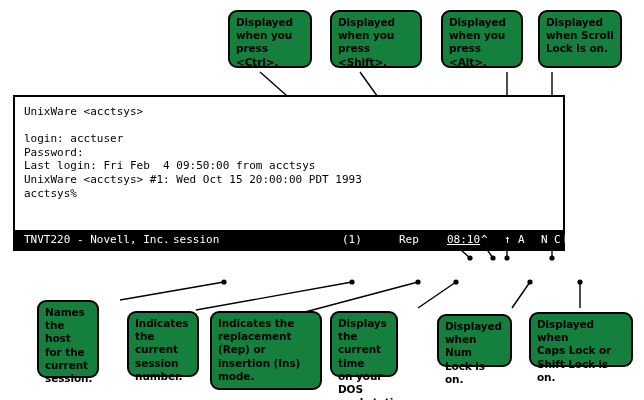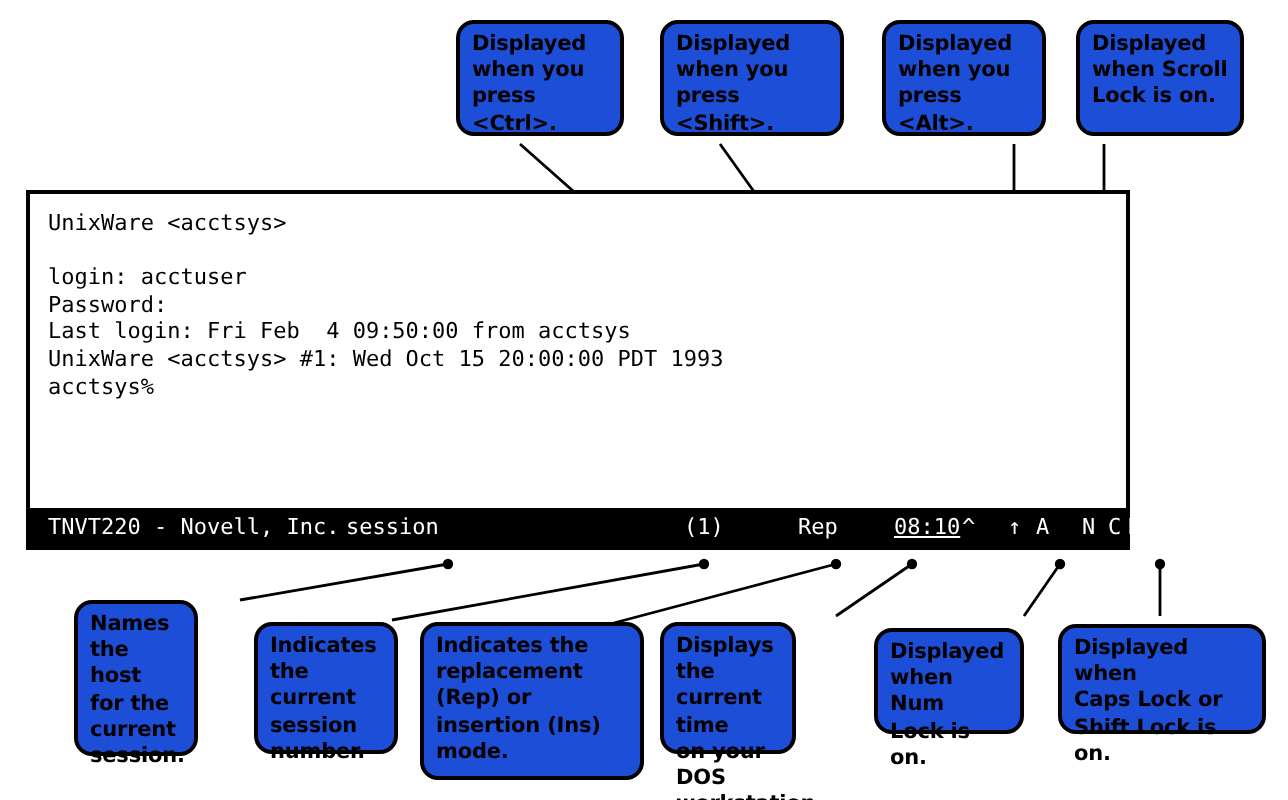--- a/index.html
+++ b/index.html
@@ -10,38 +10,38 @@
   }
   #stage{position:absolute;left:0;top:0;width:644px;height:400px;}
 
   
   #leaders{position:absolute;left:0;top:0;width:644px;height:400px;pointer-events:none;}
 
   
   .callout{
     position:absolute;
     box-sizing:border-box;
-    background:#1d4ed8;
+    background:#15803d;
     border:2.5px solid #000000;
     border-radius:9px;
     color:#000000;
     font-family:"DejaVu Sans", sans-serif;
     font-weight:bold;
     font-size:10.5px;
     line-height:13.2px;
     padding:4px 5px 3px 6px;
     letter-spacing:-0.1px;
     white-space:pre-line;
   }
 
   
   #terminal{
     position:absolute;
     left:13px;top:95px;
-    width:552px;height:180px;
+    width:552px;height:156px;
     box-sizing:border-box;
     border:2px solid #000000;
     background:#ffffff;
   }
   #term-screen{
     position:absolute;left:0;top:0;right:0;
     height:155px;
     padding:8px 0 0 9px;
     box-sizing:border-box;
     font-family:"DejaVu Sans Mono","Liberation Mono",monospace;

